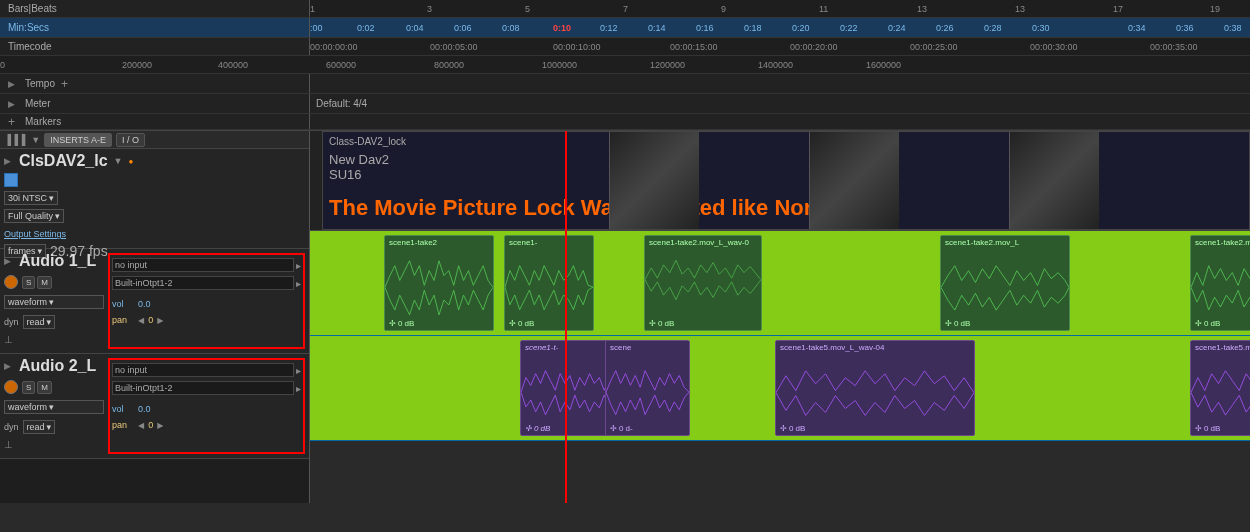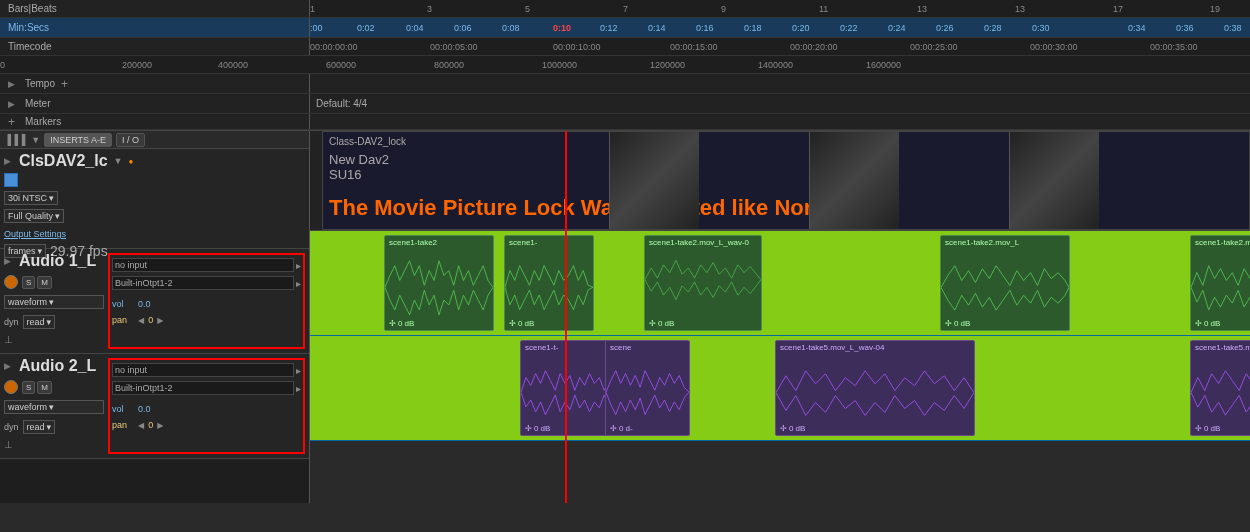--- a/index.html
+++ b/index.html
@@ -786,21 +786,21 @@
           <polyline points="0,37 6,22 12,35 18,15 24,28 30,18 36,30 42,22 48,35 54,18 60,28 66,15 72,30 78,22 84,35 90,18 96,28 102,22 108,30 115,37" stroke="#55cc55" stroke-width="1" fill="none" opacity="0.8"></polyline>
           <polyline points="0,37 6,52 12,40 18,60 24,47 30,57 36,45 42,53 48,40 54,57 60,47 66,60 72,45 78,53 84,40 90,57 96,47 102,53 108,45 115,37" stroke="#55cc55" stroke-width="1" fill="none" opacity="0.8"></polyline>
         </svg>
         <span class="clip-db">✢ 0 dB</span>
       </div>
 
     </div>
 
     <div class="audio-timeline-row">
 
-      <div class="audio-clip purple" style="left:210px;width:95px;">
+      <div class="audio-clip purple" style="left:210px;width:95px;font-style:italic;">
         <span class="clip-label purple-text">scene1-t-</span>
         <svg class="waveform-svg" viewBox="0 0 95 75" preserveAspectRatio="none">
           <polyline points="0,37 5,22 10,30 15,18 20,28 25,15 30,25 35,35 40,18 45,28 50,20 55,35 60,22 65,30 70,18 75,28 80,22 85,35 90,25 95,37" stroke="#aa55ff" stroke-width="1" fill="none" opacity="0.8"></polyline>
           <polyline points="0,37 5,52 10,45 15,57 20,47 25,60 30,50 35,40 40,57 45,47 50,55 55,40 60,53 65,45 70,57 75,47 80,53 85,40 90,50 95,37" stroke="#aa55ff" stroke-width="1" fill="none" opacity="0.8"></polyline>
         </svg>
         <span class="clip-db purple-text">✢ 0 dB</span>
       </div>
 
       <div class="audio-clip purple" style="left:295px;width:85px;">
         <span class="clip-label purple-text">scene</span>

